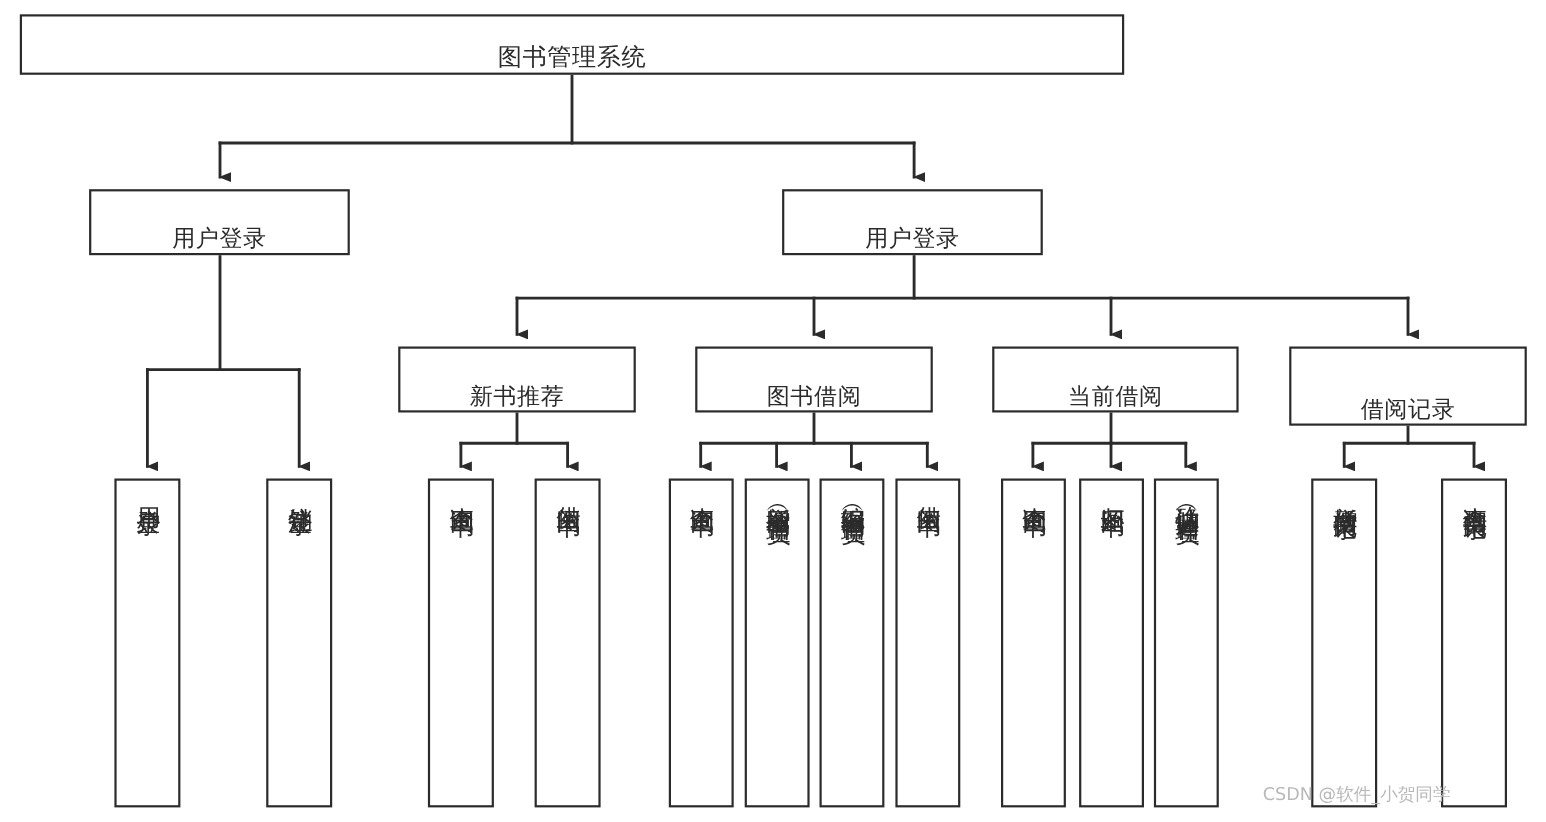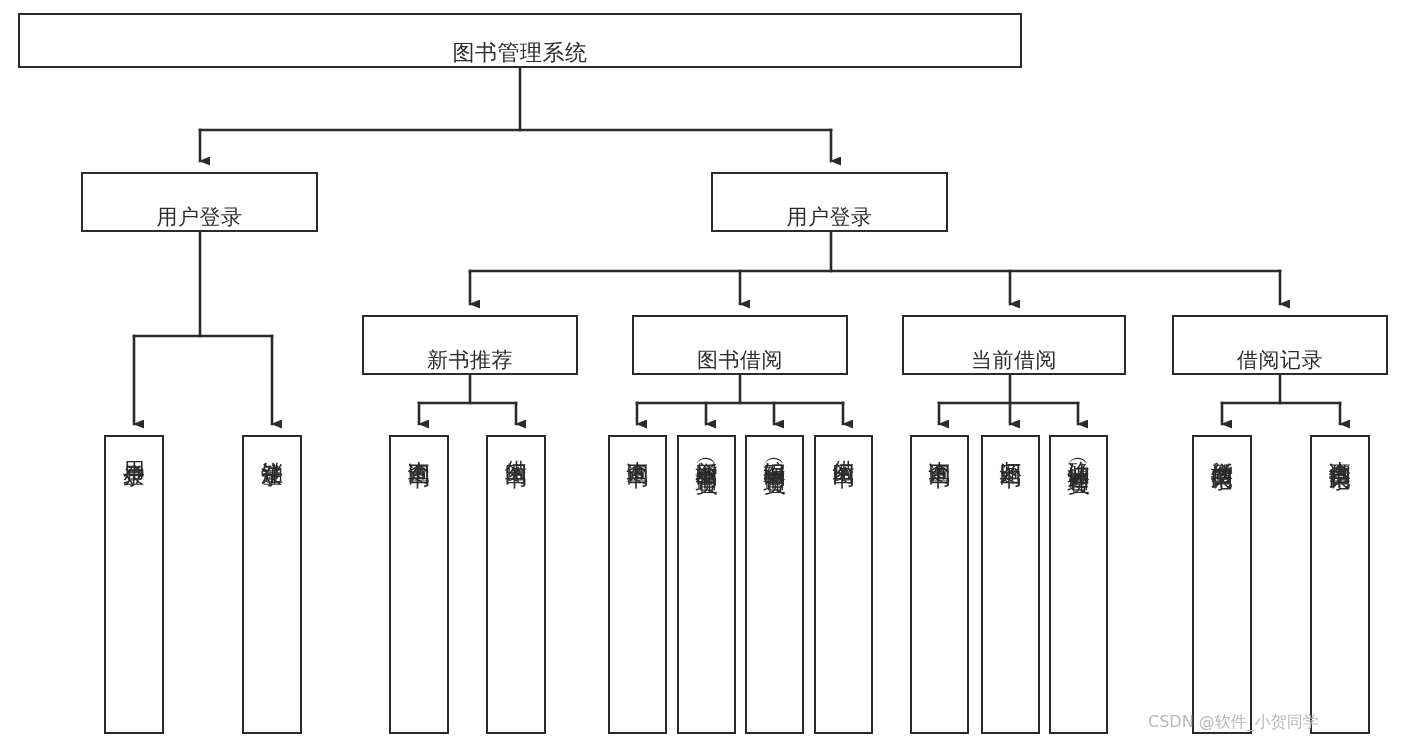--- a/index.html
+++ b/index.html
@@ -142,21 +142,21 @@
 
   <div class="node-box node-h" style="left: 362px; top: 315px; width: 216px; height: 60px;">
     <span class="node-label">新书推荐</span>
   </div>
   <div class="node-box node-h" style="left: 632px; top: 315px; width: 216px; height: 60px;">
     <span class="node-label">图书借阅</span>
   </div>
   <div class="node-box node-h" style="left: 902px; top: 315px; width: 224px; height: 60px;">
     <span class="node-label">当前借阅</span>
   </div>
-  <div class="node-box node-h" style="left: 1172px; top: 315px; width: 216px; height: 60px;">
+  <div class="node-box node-h" style="left: 1172px; top: 315px; width: 216px; height: 72px;">
     <span class="node-label">借阅记录</span>
   </div>
 
   <div class="node-box node-v" style="left: 104px; top: 435px; width: 60px; height: 299px;">
     <span class="node-label">用户登录</span>
   </div>
   <div class="node-box node-v" style="left: 242px; top: 435px; width: 60px; height: 299px;">
     <span class="node-label">注销登录</span>
   </div>
   <div class="node-box node-v" style="left: 389px; top: 435px; width: 60px; height: 299px;">

